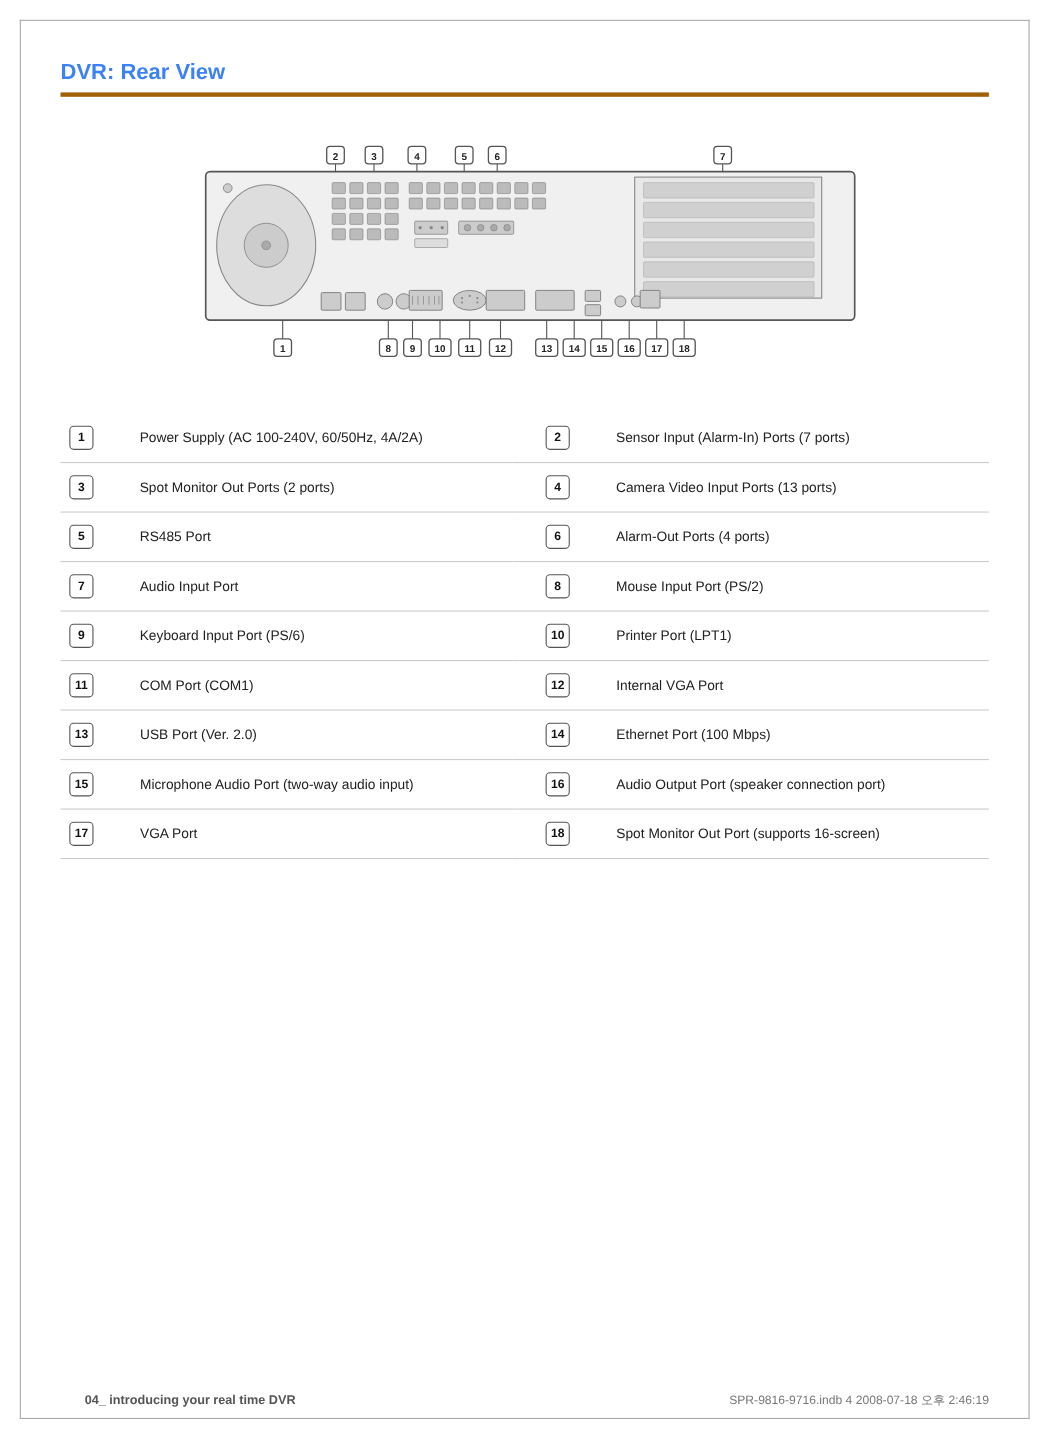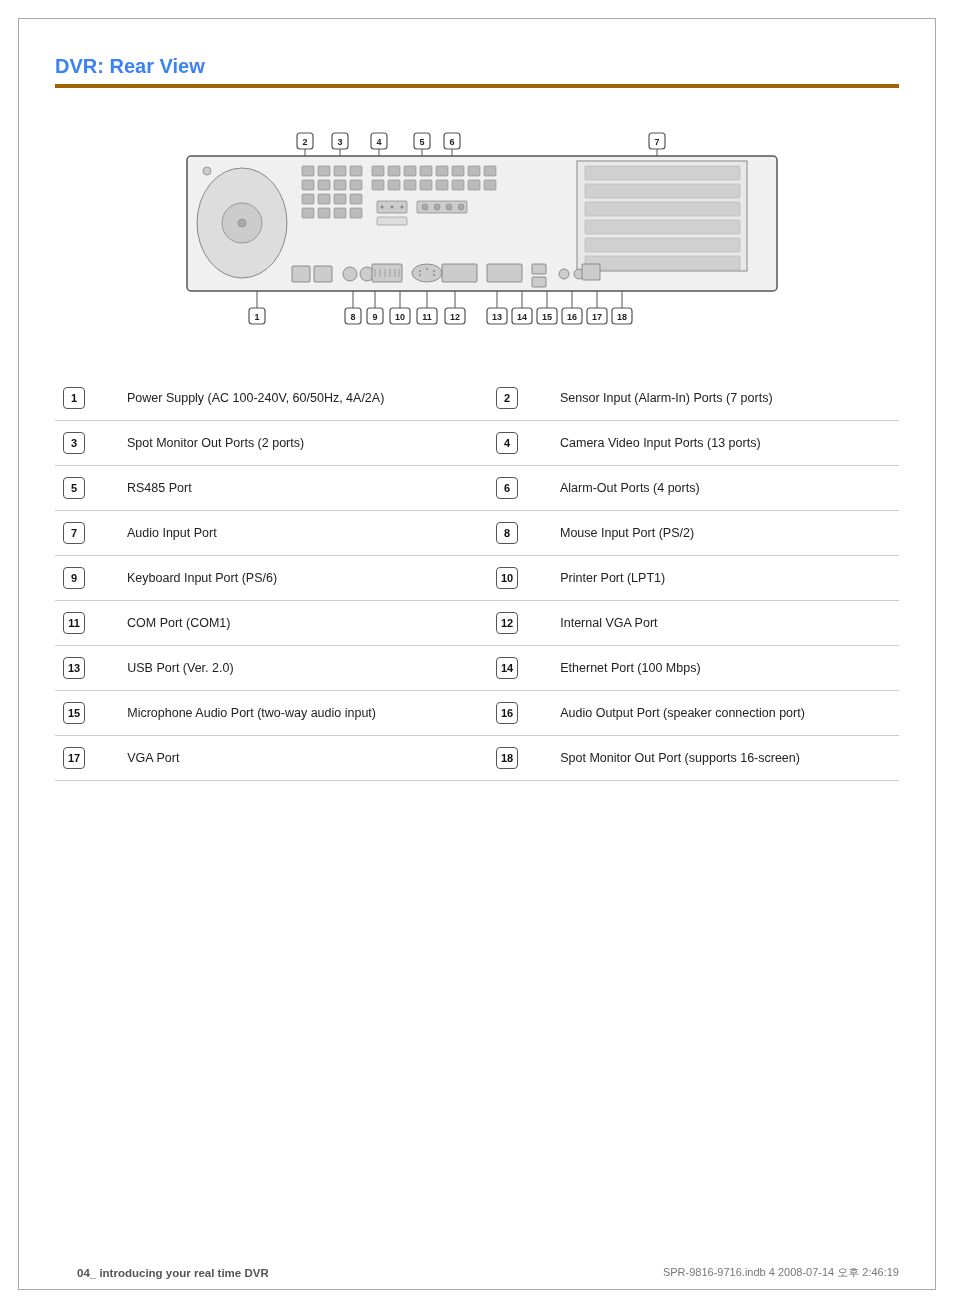--- a/index.html
+++ b/index.html
@@ -499,14 +499,14 @@
           <span class="port-number-badge">18</span>
           <span class="port-description">Spot Monitor Out Port (supports 16-screen)</span>
         </div>
       </div>
     </div>
 
 </div>
 
 <div class="page-footer">
   <span class="footer-left">04_ introducing your real time DVR</span>
-  <span class="footer-right">SPR-9816-9716.indb   4                                                                                                                           2008-07-14   오후 2:46:19</span>
+  <span class="footer-right">SPR-9816-9716.indb   4                                                                                                                           2008-07-18   오후 2:46:19</span>
 </div>
 
 </body></html>

